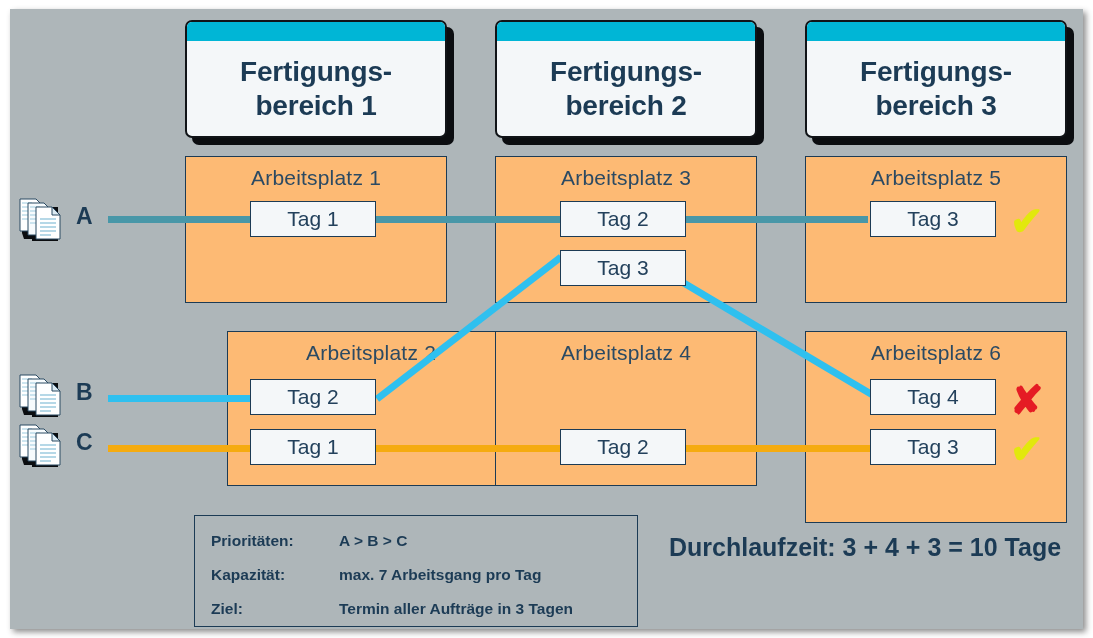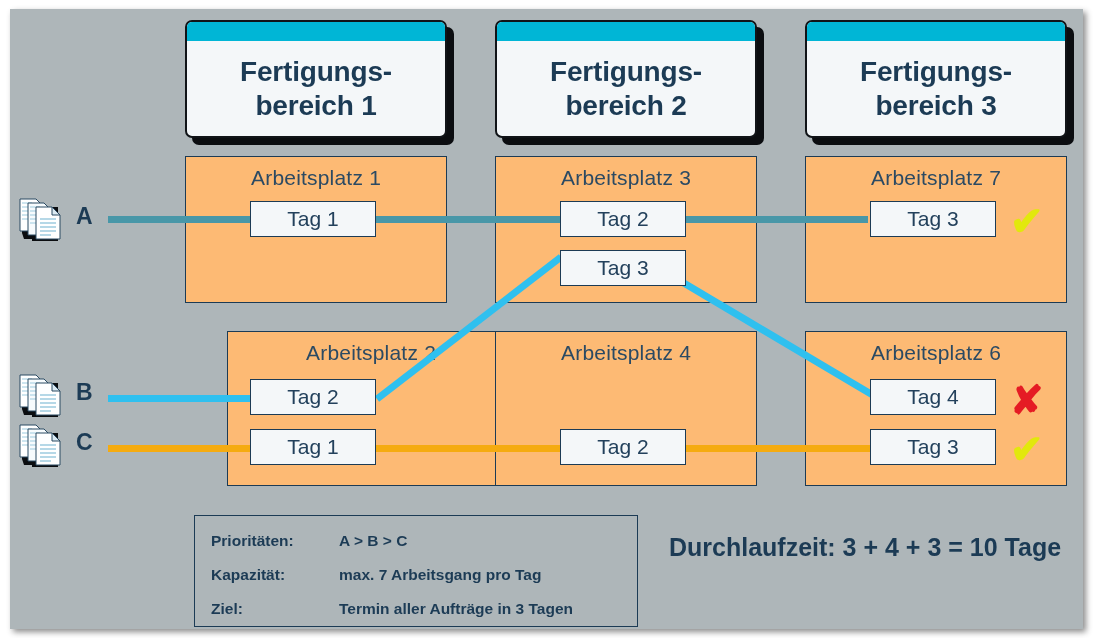--- a/index.html
+++ b/index.html
@@ -135,30 +135,30 @@
 bereich 3</div>
     </div>
 
     <div class="ws" style="left:175px; top:147px; width:262px; height:147px;">
       <div class="wstitle">Arbeitsplatz 1</div>
     </div>
     <div class="ws" style="left:485px; top:147px; width:262px; height:147px;">
       <div class="wstitle">Arbeitsplatz 3</div>
     </div>
     <div class="ws" style="left:795px; top:147px; width:262px; height:147px;">
-      <div class="wstitle">Arbeitsplatz 7</div>
+      <div class="wstitle">Arbeitsplatz 5</div>
     </div>
 
     <div class="ws" style="left:170px; top:322px; width:288px; height:155px;margin-left:47px;">
       <div class="wstitle">Arbeitsplatz 2</div>
     </div>
     <div class="ws" style="left:485px; top:322px; width:262px; height:155px;">
       <div class="wstitle">Arbeitsplatz 4</div>
     </div>
-    <div class="ws" style="left:795px; top:322px; width:262px; height:155px;">
+    <div class="ws" style="left:795px; top:322px; width:262px; height:192px;">
       <div class="wstitle">Arbeitsplatz 6</div>
     </div>
 
     <div class="line hline" style="left:98px; top:207px; width:760px; background:#4897a8;"></div>
 
     <div class="line hline" style="left:98px; top:436px; width:785px; background:#f5ab10;"></div>
 
     <div class="line hline" style="left:98px; top:386px; width:155px; background:#2fc0ef;"></div>
 
     <svg style="position:absolute; left:0; top:0; width:1073px; height:620px; z-index:4; pointer-events:none;">

